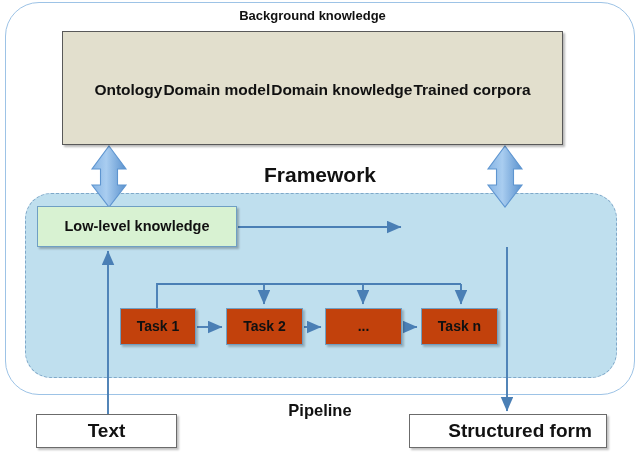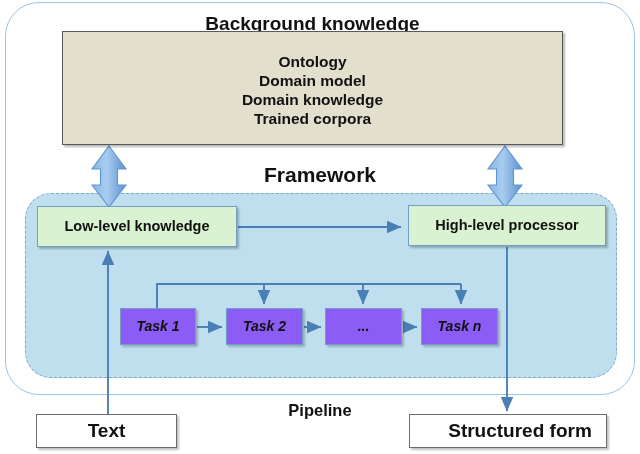--- a/index.html
+++ b/index.html
@@ -12,39 +12,39 @@
 
   
   #pipeline-container{position:absolute;left:5px;top:2px;width:630px;height:393px;
        border:1.6px solid #9dc3e6;border-radius:34px;background:transparent;box-sizing:border-box;}
 
   
   #bk-panel{position:absolute;left:62px;top:31px;width:501px;height:114px;
        background:#e2dfcd;border:1.3px solid #595959;box-sizing:border-box;
        box-shadow:2px 2px 2px rgba(0,0,0,.28);}
   #bk-lines{position:absolute;left:62px;top:36px;width:501px;height:108px;
-       display:flex;flex-direction:column;align-items:center;justify-content:center;gap:1px;}
+       display:flex;flex-direction:row;align-items:center;justify-content:center;gap:1px;}
   #bk-lines div{font-size:15.5px;font-weight:bold;}
-  #bk-title{left:62px;top:12px;width:501px;height:24px;font-size:19px;}
+  #bk-title{left:62px;top:4px;width:501px;height:24px;font-size:13px;}
 
   
   #framework-container{position:absolute;left:25px;top:193px;width:592px;height:185px;
        background:#bfdfee;border:1.6px dashed #7fa8c9;border-radius:26px;box-sizing:border-box;}
   #framework-title{left:190px;top:164px;width:260px;height:22px;font-size:21px;}
 
   
   .proc{position:absolute;background:#d8f2d2;border:1.4px solid #6f9fc4;box-sizing:border-box;
         box-shadow:2px 2px 2px rgba(0,0,0,.25);}
   #low-proc{left:37px;top:206px;width:200px;height:41px;}
   #high-proc{left:408px;top:205px;width:198px;height:41px;}
   .proc-lbl{font-size:14.5px;}
 
   
-  .task{position:absolute;background:#8b5cf6;border:1.3px solid #6f9fc4;box-sizing:border-box;
-        box-shadow:2px 2px 2px rgba(0,0,0,.22);font-style:italic;}
+  .task{position:absolute;background:#c2410c;border:1.3px solid #6f9fc4;box-sizing:border-box;
+        box-shadow:2px 2px 2px rgba(0,0,0,.22);}
   .task-lbl{font-size:14px;}
   #task-0{left:120px;top:308px;width:76px;height:37px;}
   #task-1{left:226px;top:308px;width:77px;height:37px;}
   #task-2{left:325px;top:308px;width:77px;height:37px;}
   #task-3{left:421px;top:308px;width:77px;height:37px;}
 
   
   .io{position:absolute;background:#ffffff;border:1.4px solid #6b6b6b;box-sizing:border-box;
       box-shadow:2px 2px 2px rgba(0,0,0,.25);}
   #io-text{left:36px;top:414px;width:141px;height:34px;}
@@ -104,21 +104,20 @@
   <div id="bk-lines">
     <div>Ontology</div>
     <div>Domain model</div>
     <div>Domain knowledge</div>
     <div>Trained corpora</div>
   </div>
 
   <div class="lbl" id="framework-title">Framework</div>
 
   <div class="proc lbl proc-lbl" id="low-proc">Low-level knowledge</div>
-  <div class="proc lbl proc-lbl" id="high-proc">High-level processor</div>
 
   <div class="task lbl task-lbl" id="task-0">Task 1</div>
   <div class="task lbl task-lbl" id="task-1">Task 2</div>
   <div class="task lbl task-lbl" id="task-2">...</div>
   <div class="task lbl task-lbl" id="task-3">Task n</div>
 
   <div class="lbl" id="pipeline-title">Pipeline</div>
   <div class="io lbl io-lbl" id="io-text">Text</div>
   <div class="io lbl io-lbl" id="io-struct">Structured form</div>
 

